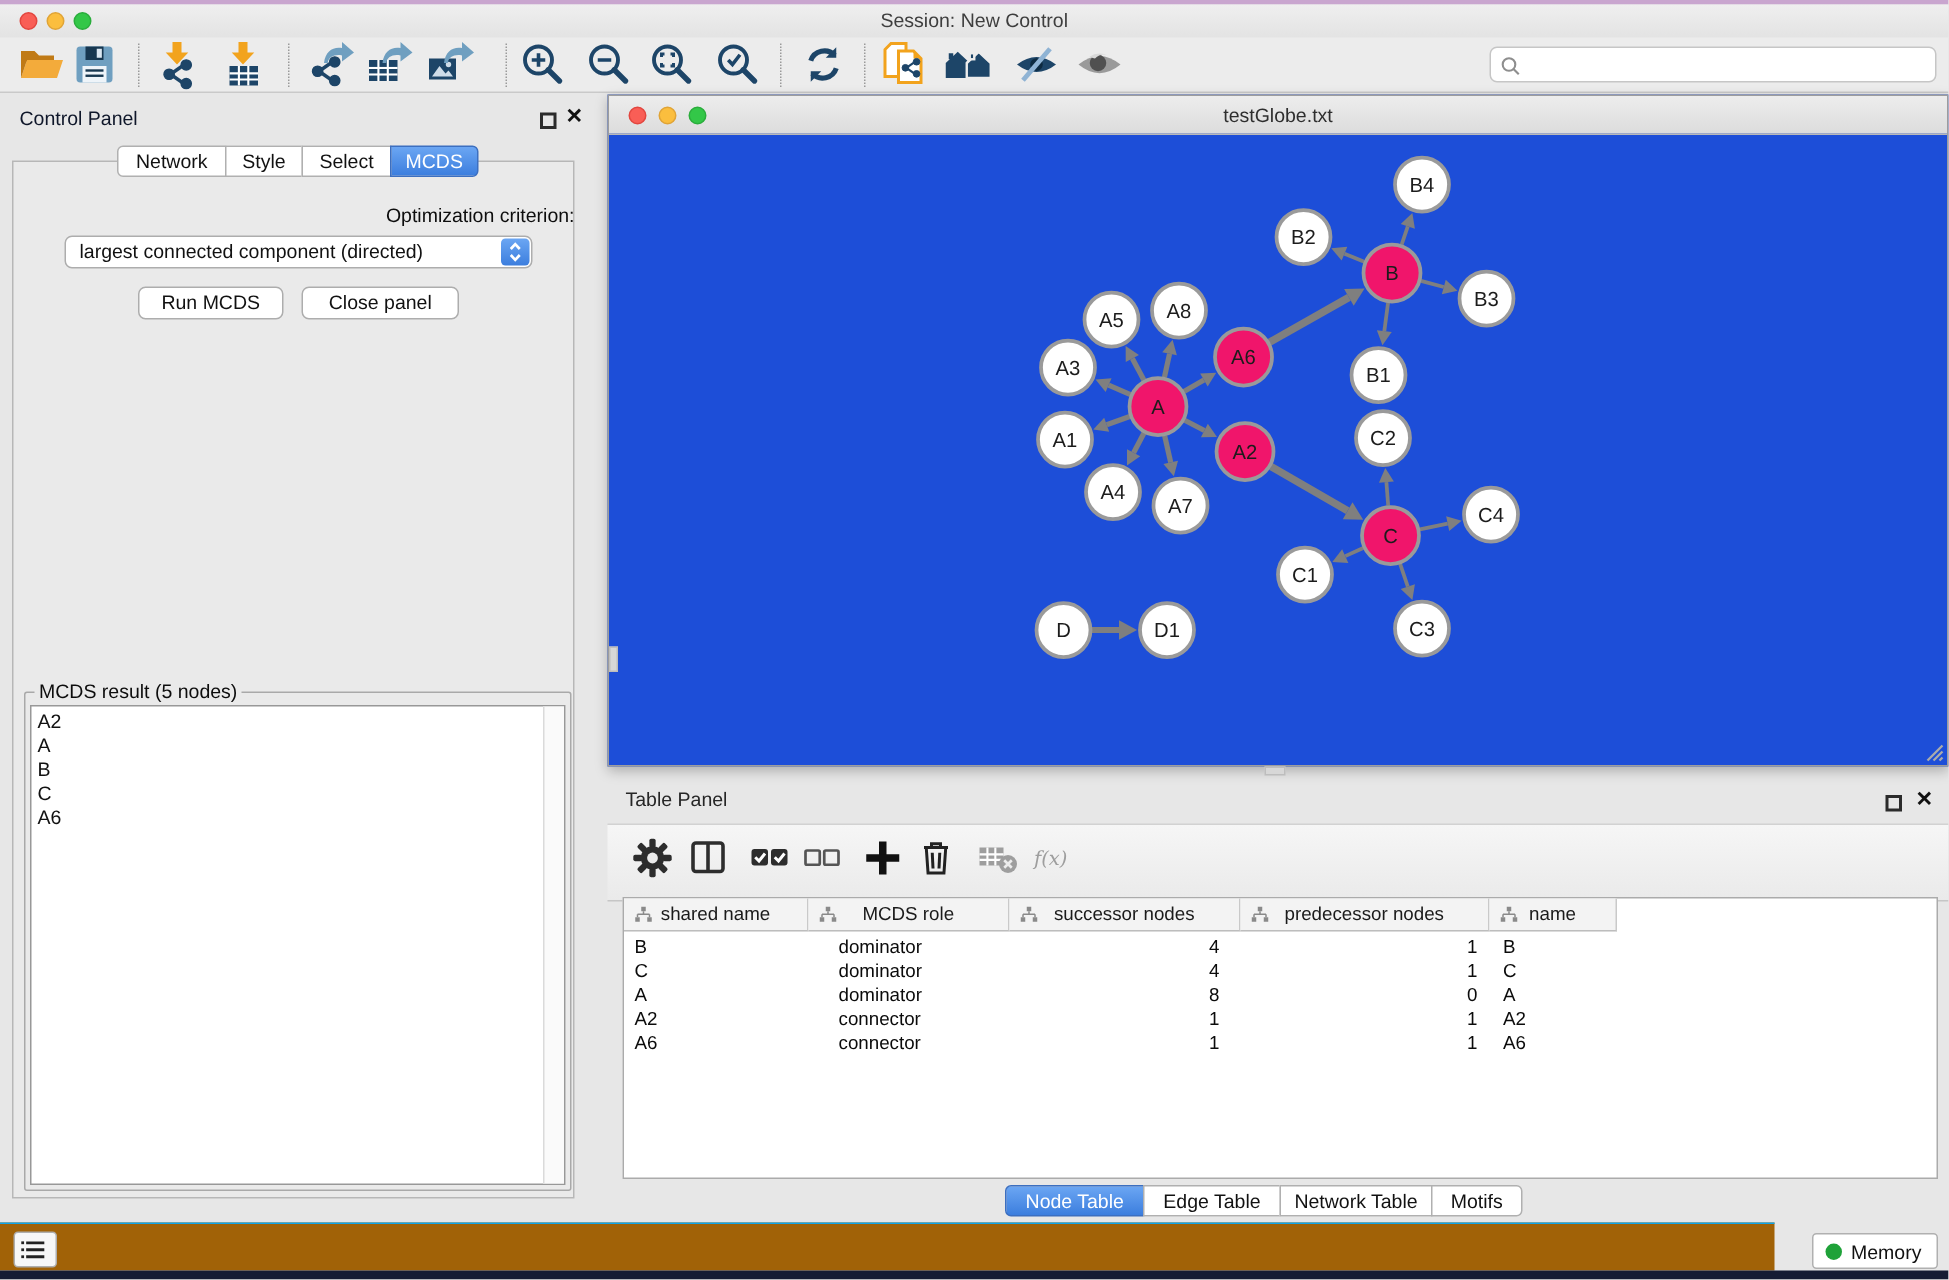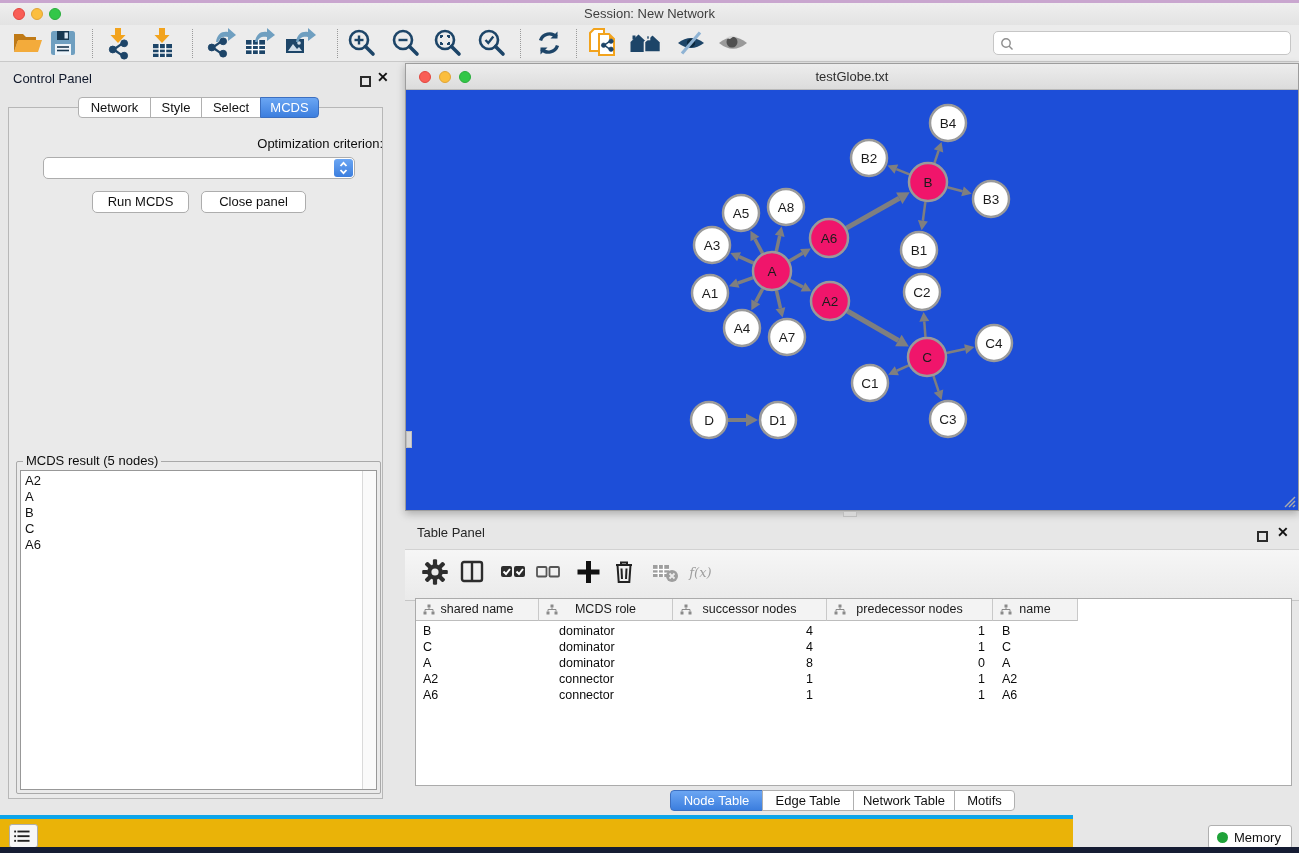--- a/index.html
+++ b/index.html
@@ -33,21 +33,21 @@
   .cp-btn { position:absolute; top:191px; height:22px; background:#fff; border:1px solid #adadad; border-radius:5px; font-size:13px; text-align:center; line-height:20px; color:#111; }
   #run-btn { left:92px; width:97px; }
   #close-btn { left:201px; width:105px; }
   #fieldset { left:16px; top:453px; width:365px; height:341px; }
   #fieldset .fs-border { position:absolute; left:0; top:8px; width:100%; height:333px; border:1px solid #a9a9a9; border-radius:2px; }
   #fieldset .legend { position:absolute; left:7px; top:0; background:#eaeaea; padding:0 3px; font-size:13px; color:#0d0d0d; z-index:3; }
   #listbox { position:absolute; left:4px; top:17px; width:357px; height:320px; background:#fff; border:1px solid #989898; }
   #listbox .scrolltrack { position:absolute; right:0; top:0; width:14px; height:100%; background:#fafafa; border-left:1px solid #dadada; }
   #listbox .items { padding-top:2px; }
   #listbox .item { font-size:13px; color:#111; line-height:16px; padding-left:4px; }
-  #statusbar { left:0; top:815px; width:1073px; height:32px; background:#eab308; border-top:4px solid #0ea5e9; }
+  #statusbar { left:0; top:815px; width:1183px; height:32px; background:#a16207; border-top:1px solid #0ea5e9; }
   #list-btn { position:absolute; left:9px; top:5px; width:29px; height:24px; background:#f7f7f7; border:1px solid #aeaeae; border-radius:3px; }
   #mem-btn { position:absolute; left:1208px; top:6px; width:84px; height:24px; background:#fff; border:1px solid #b0b0b0; border-radius:3px; font-size:13px; color:#111; }
   #mem-btn .dot { position:absolute; left:8px; top:6px; width:11px; height:11px; border-radius:50%; background:#1fa239; }
   #mem-btn .lbl { position:absolute; left:25px; top:4px; }
   #netwin { left:405px; top:63px; width:894px; height:448px; background:#1d4ed8; border:1px solid #9d9d9d; box-shadow:0 3px 8px rgba(0,0,0,0.25); }
   #netwin-titlebar { position:absolute; left:0; top:0; width:100%; height:26px; background:linear-gradient(#ededed,#dcdcdc); border-bottom:1px solid #b9b9b9; }
   #netwin-title { width:100%; text-align:center; line-height:25px; font-size:13px; color:#2e2e2e; }
   #graph { position:absolute; left:0; top:26px; width:892px; height:420px; }
   .scroll-stub { position:absolute; background:#d7d7d7; border:1px solid #bdbdbd; }
   #tp-title { left:417px; top:525px; font-size:13px; color:#262626; }
@@ -65,21 +65,21 @@
 </style>
 </head>
 <body>
 
 <div id="wp-top" class="abs"></div>
 
 <div id="titlebar" class="abs">
   <div class="light abs" style="left:13px;top:5px;background:#f95e56;border:1px solid #e2463f;"></div>
   <div class="light abs" style="left:31px;top:5px;background:#fbbe3e;border:1px solid #e0a436;"></div>
   <div class="light abs" style="left:49px;top:5px;background:#33c748;border:1px solid #2aad3c;"></div>
-  <div class="title">Session: New Network</div>
+  <div class="title">Session: New Control</div>
 </div>
 
 <div id="toolbar" class="abs">
     <div class="tbicon" style="left: 10px;"><svg viewBox="0 0 34 34">
         <path d="M4 8 h9 l3 3 h10 v4 H4 z" fill="#c07a16"></path>
         <path d="M4 26 L8 14 h24 l-4 12 z" fill="#f3ab3b"></path>
         <path d="M4 8 v18 l4-12" fill="#c07a16"></path>
       </svg></div>
     <div class="tbicon" style="left: 46px;"><svg viewBox="0 0 34 34">
         <rect x="5" y="5" width="24" height="24" rx="2.5" fill="#6f9fc0"></rect>
@@ -238,20 +238,21 @@
 <div id="cp-box" class="abs"></div>
 <div id="cp-tabs" class="abs">
     <span class="seg-tab first" style="width: 73px;">Network</span>
     <span class="seg-tab" style="width: 52px;">Style</span>
     <span class="seg-tab" style="width: 60px;">Select</span>
     <span class="seg-tab last active" style="width: 59px;">MCDS</span>
   </div>
 
 <div id="opt-label" class="abs txt">Optimization criterion:</div>
 <div id="dropdown" class="abs">
+  <span class="val txt">largest connected component (directed)</span>
   <span id="dd-stepper"><svg viewBox="0 0 19 18">
         <g stroke="#fff" stroke-width="1.8" fill="none">
           <path d="M6.5 7 L9.5 3.8 L12.5 7"></path>
           <path d="M6.5 11 L9.5 14.2 L12.5 11"></path>
         </g>
       </svg></span>
 </div>
 <div id="run-btn" class="cp-btn">Run MCDS</div>
 <div id="close-btn" class="cp-btn">Close panel</div>
 

